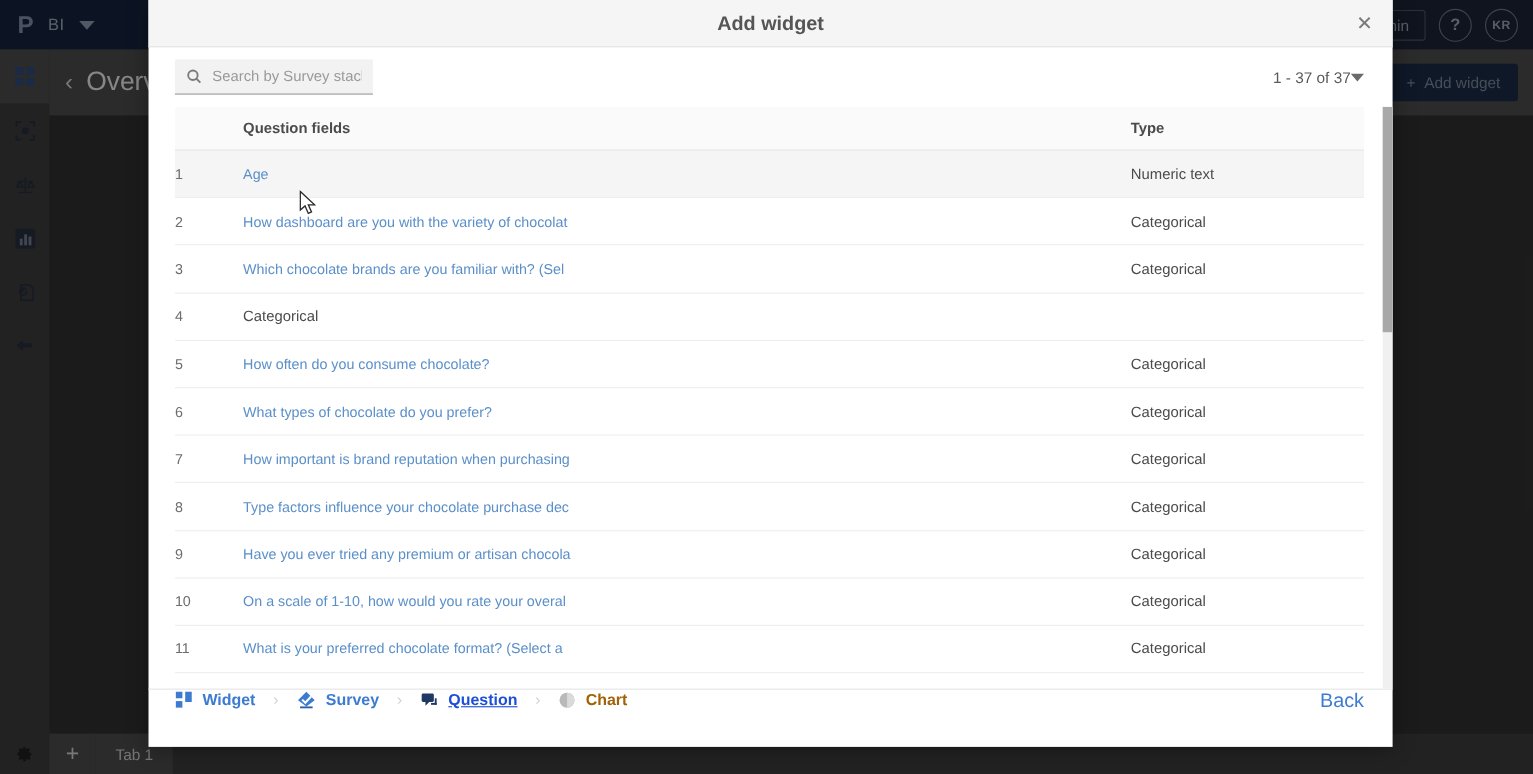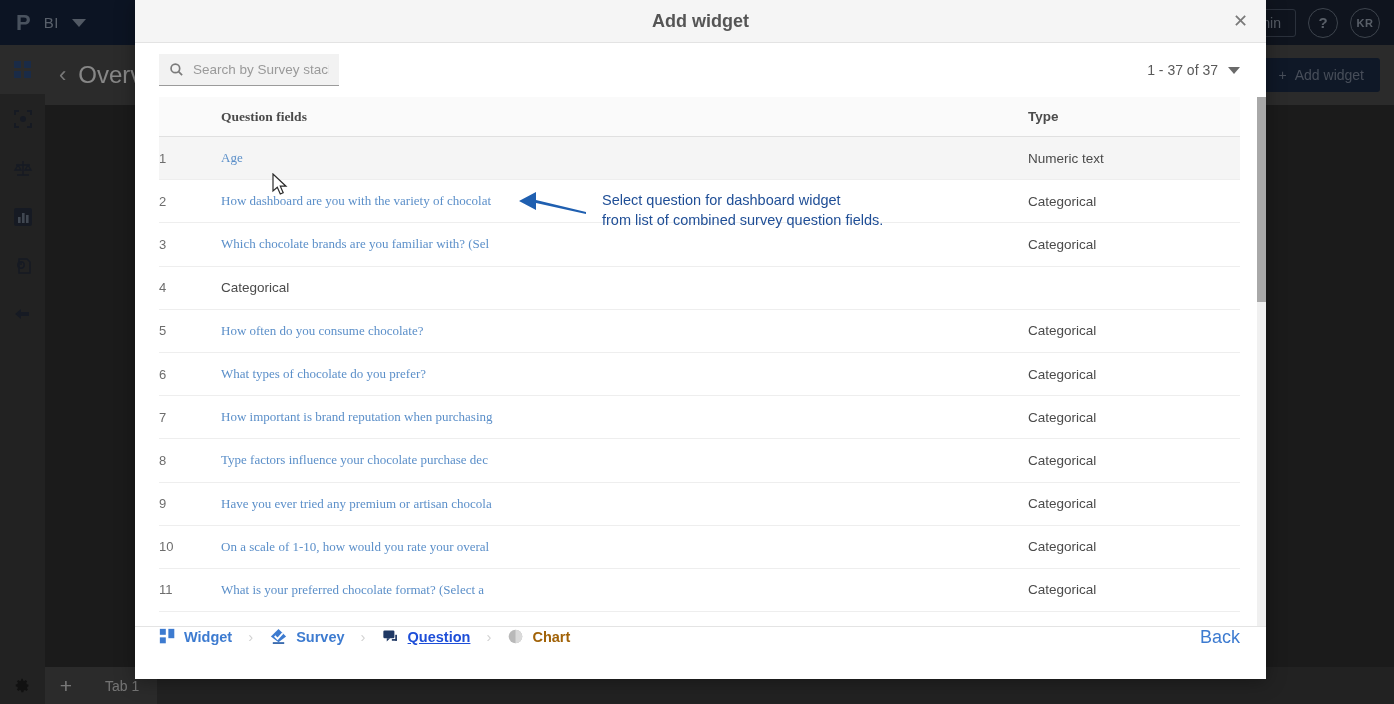--- a/index.html
+++ b/index.html
@@ -118,41 +118,41 @@
     display: flex; align-items: center; gap: 9px; padding: 0 10px;
   }
   .search-ico { color: #7b7b7b; display: flex; }
   .search-input {
     border: 0; background: transparent; outline: none;
     font-family: "Liberation Sans", sans-serif;
     font-size: 13.5px; color: #4a4a4a; width: 100%;
   }
   .search-input::placeholder { color: #9a9a9a; }
   .pager {
-    margin-left: auto; display: flex; align-items: center; gap: 10px;
+    margin-left: auto; display: flex; align-items: center; 
     color: #5a5a5a; font-size: 14px;
   }
   .pager-caret {
     width: 0; height: 0; border-left: 6px solid transparent;
     border-right: 6px solid transparent; border-top: 7px solid #6a6a6a;
   }
 
   .table-scroll {
     flex: 1 1 auto; overflow: hidden; position: relative;
     padding: 0 26px 0 24px;
   }
   .thead {
     display: flex; align-items: center; height: 40px;
     border-bottom: 1px solid #e0e0e0; background: #fafafa;
   }
   .th {
     font-size: 13.5px; color: #4b4b4b; font-weight: 600;
   }
   .c-num  { width: 62px; flex: 0 0 62px; }
-  .c-q    { flex: 1 1 auto; font-family: Liberation Serif, serif; }
+  .c-q    { flex: 1 1 auto; }
   .c-type { width: 212px; flex: 0 0 212px; }
 
   .trow {
     display: flex; align-items: center; height: 43.2px;
     border-bottom: 1px solid #eeeeee;
   }
   .trow.hover { background: #f5f5f5; }
   .td-num  { font-size: 13px; color: #6d6d6d; }
   .td-q    { font-size: 13px; color: #5b8fc9; }
   .td-type { font-size: 13.5px; color: #4b4b4b; }
@@ -415,25 +415,18 @@
                 <path d="M10 2 A8 8 0 0 1 10 18 Z" fill="#dadada"></path>
               </svg>
             </span>
             <span>Chart</span>
           </div>
         </div>
       <span class="back-link">Back</span>
     </div>
   </div>
 
-  <div class="annot">
-    <svg width="70" height="26" viewBox="0 0 70 26">
-      <path d="M68 22 L18 10 L18 2 L1 11 L18 20 L18 13 L68 24 Z" fill="#1f5fb0"></path>
-    </svg>
-    <div class="annot-text">Select question for dashboard widget
-from list of combined survey question fields.</div>
-  </div>
 
   <svg class="cursor-arrow" width="16" height="23" viewBox="0 0 16 23">
     <path d="M1 1 L1 18 L5.3 14.2 L8.3 21 L11.2 19.7 L8.3 13.2 L14 13.2 Z" fill="#ffffff" stroke="#2b2b2b" stroke-width="1.2"></path>
   </svg>
 
 </div>
 
 </body></html>

